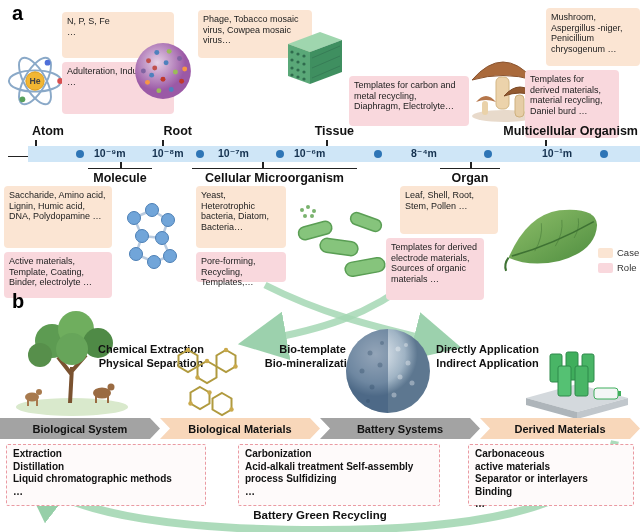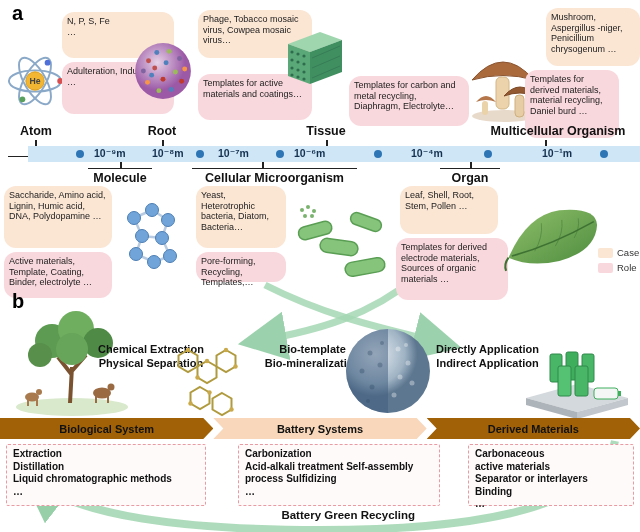--- a/index.html
+++ b/index.html
@@ -8,59 +8,59 @@
     font-family:"Liberation Sans","DejaVu Sans",sans-serif;
     background:#fff; position:relative; overflow:hidden; color:#111;
   }
   .page { position:relative; width:640px; height:532px; }
   .abs { position:absolute; }
   .overlay { position:absolute; left:0; top:0; pointer-events:none; }
 
   .panel-label { position:absolute; font-weight:bold; font-size:20px; color:#000; }
 
   .case-box, .role-box {
-    position:absolute; border-radius:12px; padding:4px 5px;
+    position:absolute; border-radius:4px; padding:4px 5px;
     font-size:9px; line-height:1.18; color:#222; white-space:pre-line;
   }
   .case-box { background:var(--case-bg,#fbe5d3); }
   .role-box { background:var(--role-bg,#f9d8dd); }
 
   .cat-label { position:absolute; font-weight:bold; font-size:12.5px; color:#111; text-align:center; }
-  .cat-label.top { border-bottom:1.5px solid #222; padding-bottom:18px; }
+  .cat-label.top { border-bottom:1.5px solid #222; padding-bottom:18px;text-align:right; }
   .cat-label.bottom { border-top:1.5px solid #222; padding-top:2px; }
   .tick { position:absolute; width:1.5px; height:6px; background:#222; }
 
   .scale-bar { position:absolute; left:0; top:146px; width:640px; height:16px; background:var(--scale-bar,#cfe6f7);margin-left:28px; }
   .dot { position:absolute; top:4px; width:8px; height:8px; border-radius:50%; background:var(--scale-dot,#2e75b6); }
   .scale-label { position:absolute; top:1px; width:50px; font-size:10.5px; font-weight:bold; color:#14314f; }
 
   .legend { position:absolute; left:598px; top:247px; font-size:9.5px; color:#333; }
   .legend-row { display:flex; align-items:center; gap:4px; margin-bottom:4px; }
   .swatch { width:15px; height:10px; border-radius:2px; }
   .swatch.case { background:var(--case-bg,#fbe5d3); }
   .swatch.role { background:var(--role-bg,#f9d8dd); }
 
   .proc-label { position:absolute; font-weight:bold; font-size:11px; line-height:1.3; color:#111; text-align:center; white-space:pre-line; }
 
   .flow-band { position:absolute; left:0; top:418px; width:640px; height:21px; display:flex; }
   .flow-seg {
     flex:1; display:flex; align-items:center; justify-content:center;
-    font-weight:bold; font-size:11px; color:#111; background:#a16207;
+    font-weight:bold; font-size:11px; color:#111; background:#a3a3a3;
     clip-path:polygon(0 0, calc(100% - 10px) 0, 100% 50%, calc(100% - 10px) 100%, 0 100%, 10px 50%);
   }
   .flow-seg.first { clip-path:polygon(0 0, calc(100% - 10px) 0, 100% 50%, calc(100% - 10px) 100%, 0 100%); }
   .flow-seg:nth-child(even) { background:#f8d7ba; }
 
   .method-box {
     position:absolute; top:444px; height:62px;
     border:1.6px dashed var(--dashed-border,#ea9aa2); border-radius:2px;
     background:#fefafa; font-weight:bold; font-size:10px; line-height:1.25;
     padding:3px 6px; color:#111; white-space:pre-line;
   }
-  .caption { position:absolute; font-weight:bold; font-size:11.5px; color:#111; text-align:right; }
+  .caption { position:absolute; font-weight:bold; font-size:11.5px; color:#111; text-align:center; }
 </style>
 </head>
 <body>
 
 <div class="page">
 
   <svg class="overlay" width="640" height="532" viewBox="0 0 640 532">
     <defs>
       <marker id="gah" markerWidth="7" markerHeight="7" refX="3.5" refY="3.5" orient="auto">
         <path d="M0 0 L7 3.5 L0 7 Z" fill="#8bca9f"></path>
@@ -112,21 +112,20 @@
       <circle cx="15" cy="41" r="2.4" fill="#f79646"></circle>
         <circle cx="11" cy="30" r="2.4" fill="#8064a2"></circle>
       <circle cx="22" cy="27" r="2.4" fill="#c0504d"></circle>
         <circle cx="33" cy="22" r="2.4" fill="#4f81bd"></circle>
       <circle cx="42" cy="31" r="2.4" fill="#9bbb59"></circle>
         <circle cx="30" cy="38" r="2.4" fill="#c0392b"></circle>
       <circle cx="19" cy="34" r="2.4" fill="#4f81bd"></circle>
     </g>
   </svg>
   <div class="case-box" style="left:198px;top:10px;width:114px;height:48px">Phage, Tobacco mosaic virus, Cowpea mosaic virus…</div>
-  <div class="role-box" style="left:198px;top:74px;width:114px;height:46px">Templates for active materials and coatings…</div>
   <div class="cat-label top" style="left:132px;top:124px;width:60px">Root</div>
   <div class="tick" style="left:162px;top:140px"></div>
 
   <svg class="abs" style="left:280px;top:28px;width:66px;height:60px" viewBox="0 0 66 60">
     <polygon points="8,16 40,4 62,12 30,24" fill="#9fd6ae"></polygon>
     <polygon points="8,16 30,24 30,56 8,48" fill="#5aa878"></polygon>
     <polygon points="30,24 62,12 62,44 30,56" fill="#3f8f60"></polygon>
     <g fill="#2f6b4d">
       <circle cx="12" cy="24" r="1.6"></circle>
         <circle cx="18" cy="26" r="1.6"></circle>
@@ -167,21 +166,21 @@
 
   <div class="scale-bar">
     <span class="dot" style="left:48px"></span>
     <span class="scale-label" style="left:66px">10⁻⁹m</span>
     <span class="scale-label" style="left:124px">10⁻⁸m</span>
     <span class="dot" style="left:168px"></span>
     <span class="scale-label" style="left:190px">10⁻⁷m</span>
     <span class="dot" style="left:248px"></span>
     <span class="scale-label" style="left:266px">10⁻⁶m</span>
     <span class="dot" style="left:346px"></span>
-    <span class="scale-label" style="left:383px">10⁻⁴m</span>
+    <span class="scale-label" style="left:383px">8⁻⁴m</span>
     <span class="dot" style="left:456px"></span>
     <span class="scale-label" style="left:514px">10⁻¹m</span>
     <span class="dot" style="left:572px"></span>
   </div>
 
   <div class="tick" style="left:120px;top:162px"></div>
   <div class="cat-label bottom" style="left:88px;top:168px;width:64px">Molecule</div>
   <div class="case-box" style="left:4px;top:186px;width:108px;height:62px">Saccharide, Amino acid, Lignin, Humic acid, DNA, Polydopamine …</div>
   <div class="role-box" style="left:4px;top:252px;width:108px;height:46px">Active materials, Template, Coating, Binder, electrolyte …</div>
   <svg class="abs" style="left:116px;top:196px;width:72px;height:78px" viewBox="0 0 72 78">
@@ -224,21 +223,21 @@
       <rect x="8" y="24" width="34" height="13" rx="6.5" transform="rotate(-15 25 30)"></rect>
       <rect x="30" y="40" width="38" height="14" rx="7" transform="rotate(8 49 47)"></rect>
       <rect x="60" y="16" width="32" height="12" rx="6" transform="rotate(20 76 22)"></rect>
       <rect x="55" y="60" width="40" height="14" rx="7" transform="rotate(-10 75 67)"></rect>
     </g>
   </svg>
 
   <div class="tick" style="left:470px;top:162px"></div>
   <div class="cat-label bottom" style="left:440px;top:168px;width:60px">Organ</div>
   <div class="case-box" style="left:400px;top:186px;width:98px;height:48px">Leaf, Shell, Root, Stem, Pollen …</div>
-  <div class="role-box" style="left:396px;top:238px;width:112px;height:62px">Templates for derived electrode materials, Sources of organic materials …</div>
+  <div class="role-box" style="left:386px;top:238px;width:98px;height:62px">Templates for derived electrode materials, Sources of organic materials …</div>
   <svg class="abs" style="left:502px;top:192px;width:100px;height:92px" viewBox="0 0 122 92">
     <defs>
       <linearGradient id="lg" x1="0" y1="0" x2="1" y2="1">
         <stop offset="0" stop-color="#8fbf6a"></stop>
           <stop offset="1" stop-color="#4e8d3f"></stop>
       </linearGradient>
     </defs>
     <path d="M8 70 Q2 78 5 86" stroke="#3e7233" stroke-width="2.5" fill="none"></path>
     <path d="M8 70 Q30 18 70 12 Q115 8 116 30 Q114 62 70 74 Q35 82 8 70 Z" fill="url(#lg)"></path>
     <path d="M12 68 Q60 55 112 26" stroke="#3e7233" stroke-width="2" fill="none"></path>
@@ -351,20 +350,21 @@
       <rect x="60" y="18" width="12" height="28" rx="2" fill="#49b566"></rect>
       <rect x="36" y="30" width="13" height="30" rx="2" fill="#55c173"></rect>
       <rect x="53" y="30" width="13" height="30" rx="2" fill="#49b566"></rect>
     </g>
     <rect x="72" y="52" width="24" height="11" rx="3" fill="#f4f6f6" stroke="#3fae5c"></rect>
     <rect x="96" y="55" width="3" height="5" fill="#3fae5c"></rect>
   </svg>
 
   <div class="flow-band">
     <div class="flow-seg first">Biological System</div>
+    <div class="flow-seg">Biological Materials</div>
     <div class="flow-seg">Battery Systems</div>
     <div class="flow-seg">Derived Materials</div>
   </div>
 
   <div class="method-box" style="left:6px;width:200px">Extraction
 Distillation
 Liquid chromatographic methods
 …</div>
   <div class="method-box" style="left:238px;width:202px">Carbonization
 Acid-alkali treatment Self-assembly process Sulfidizing

